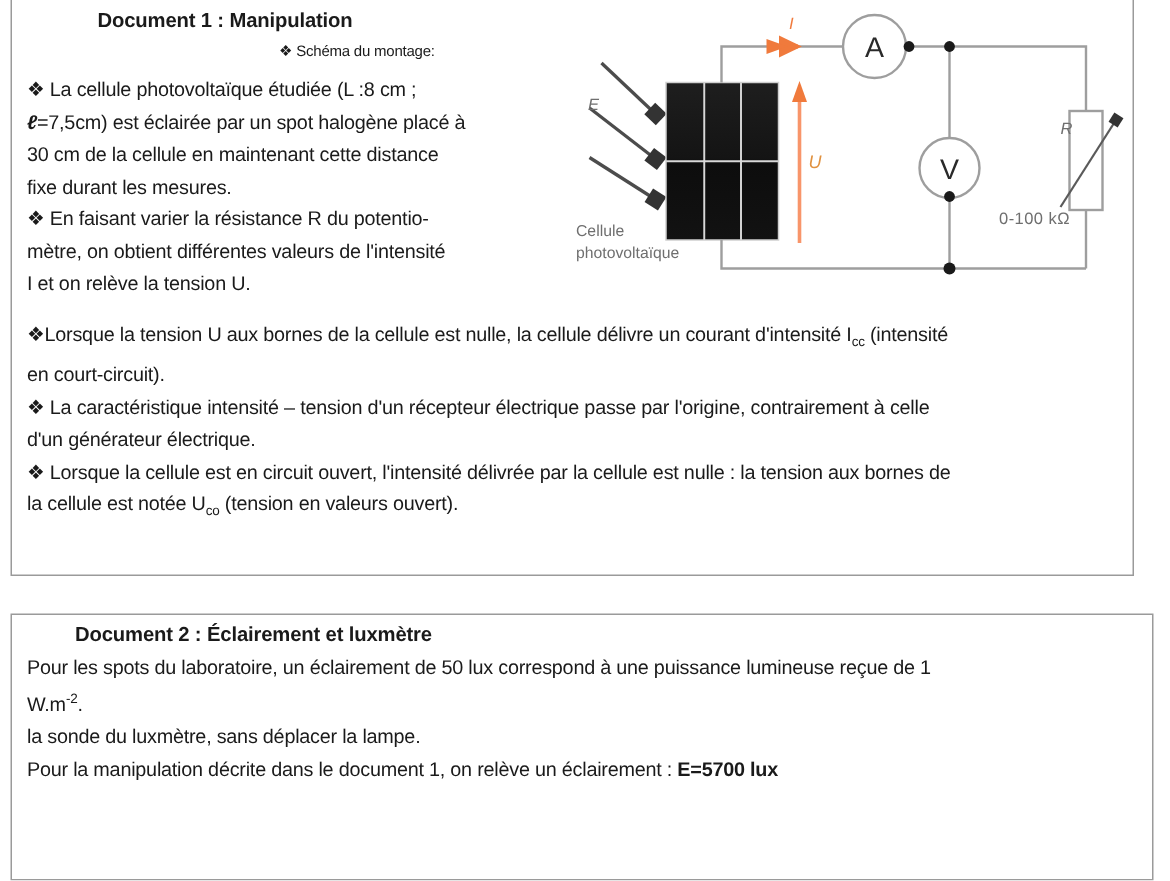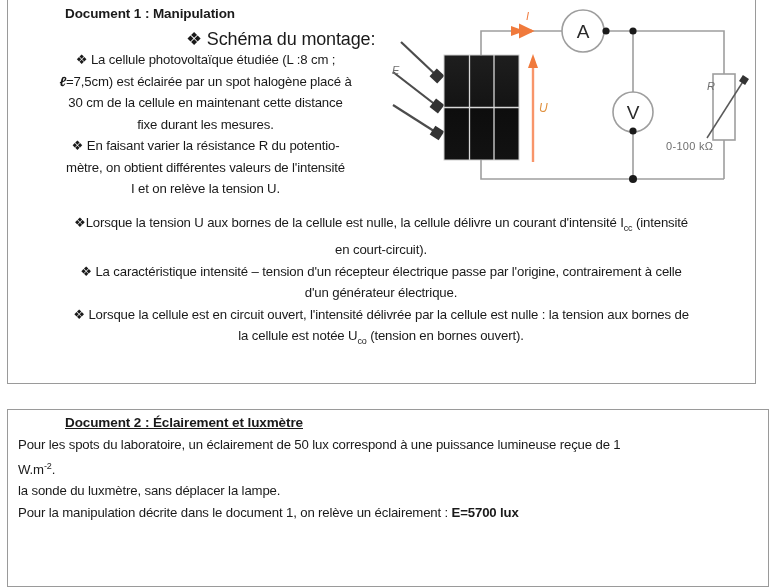--- a/index.html
+++ b/index.html
@@ -56,43 +56,42 @@
   
   #doc1-title {
     position: absolute;
     left: 21px;
     top: 6px;
   }
   #schema-label {
     position: absolute;
     left: 186px;
     top: 28px;
-    font-size: 18px;
+    font-size: 10px;
     letter-spacing: -0.15px;
   }
   #doc1-col {
     position: absolute;
     left: 18px;
     top: 49px;
     width: 375px;
   }
   #doc1-wide {
     position: absolute;
     left: 18px;
     top: 212px;
     width: 726px;
   }
-  .para { margin: 0 0 0 0; text-align: center; }
+  .para { margin: 0 0 0 0; }
 
   
   #doc2-title {
     position: absolute;
-    left: 21px;
+    left: 6px;
     top: 415px;
-    text-decoration: underline;
   }
   #doc2-col {
     position: absolute;
     left: 18px;
     top: 434px;
     width: 738px;
   }
   .underlined { }
 
   sub { font-size: 9px; }
@@ -154,21 +153,21 @@
         <span>❖</span>
         <span>La caractéristique intensité – tension d'un récepteur électrique passe par l'origine, contrairement à celle</span>
       </div>
       <div>d'un générateur électrique.</div>
     </div>
     <div class="para">
       <div>
         <span>❖</span>
         <span>Lorsque la cellule est en circuit ouvert, l'intensité délivrée par la cellule est nulle : la tension aux bornes de</span>
       </div>
-      <div><span>la cellule est notée U</span><sub>co</sub><span> (tension en bornes ouvert).</span></div>
+      <div><span>la cellule est notée U</span><sub>co</sub><span> (tension en valeurs ouvert).</span></div>
     </div>
   </div>
 
   <div id="circuit">
     <svg width="376" height="200" viewBox="0 0 376 200" xmlns="http://www.w3.org/2000/svg">
       <defs>
         <marker id="raytip" markerWidth="6" markerHeight="6" refX="3" refY="3" orient="auto">
           <rect x="0.6" y="0.6" width="4.8" height="4.8" fill="#333333"></rect>
         </marker>
         <marker id="orangetip" markerWidth="7" markerHeight="7" refX="5" refY="3.5" orient="auto">
@@ -231,20 +230,24 @@
 
       <g>
         <line x1="153" y1="158" x2="153" y2="60" stroke="#f8956a" stroke-width="2.4"></line>
         <polygon points="148,64 153,50 158,64" fill="#f07a3c"></polygon>
       </g>
     </svg>
 
     <div style="position:absolute;left:12px;top:60px;font-size:11px;font-style:italic;color:#6f6f6f;">E</div>
     <div style="position:absolute;left:146px;top:6px;font-size:11px;font-style:italic;color:#f07a3c;">I</div>
     <div style="position:absolute;left:159px;top:97px;font-size:12px;font-style:italic;color:#e0913f;">U</div>
+    <div style="position:absolute;left:4px;top:143px;font-size:10.5px;color:#6f6f6f;line-height:15px;">
+      <div>Cellule</div>
+      <div>photovoltaïque</div>
+    </div>
     <div style="position:absolute;left:286px;top:98px;font-size:11px;color:#6f6f6f;letter-spacing:0.3px;margin-top:38px;">0-100 kΩ</div>
     <div style="position:absolute;left:327px;top:76px;font-size:11px;font-style:italic;color:#6f6f6f;">R</div>
   </div>
 
   <div class="doc-box" id="doc2-box"></div>
 
   <div class="doc-title" id="doc2-title">Document 2 : Éclairement et luxmètre</div>
 
   <div class="body-text" id="doc2-col">
     <div class="underlined">Pour les spots du laboratoire, un éclairement de 50 lux correspond à une puissance lumineuse reçue de 1 </div>

